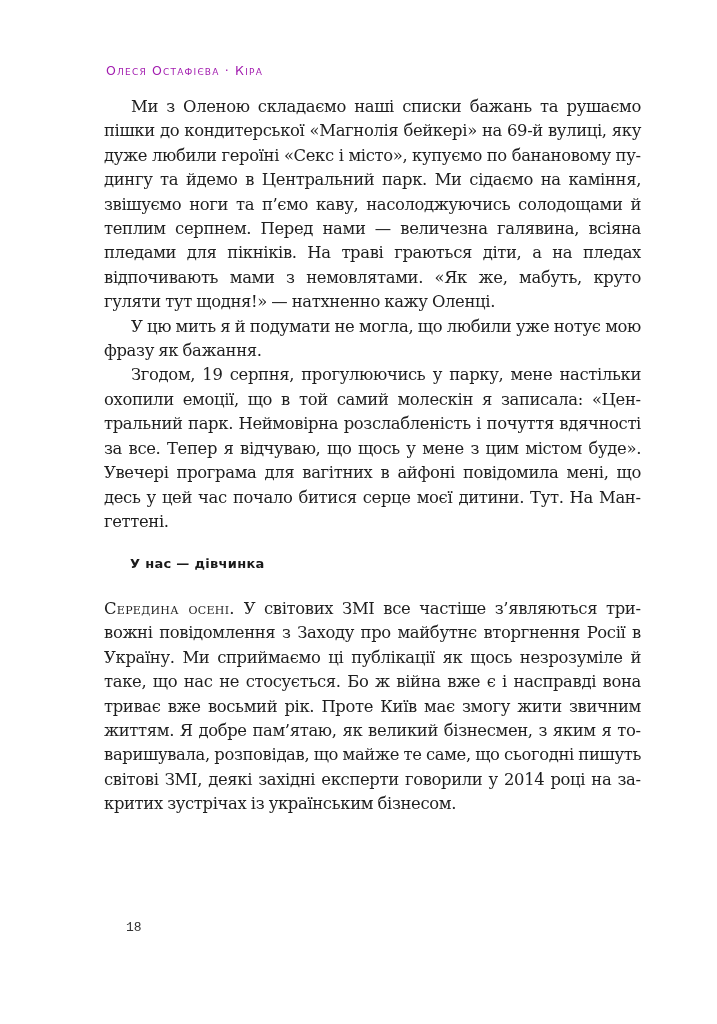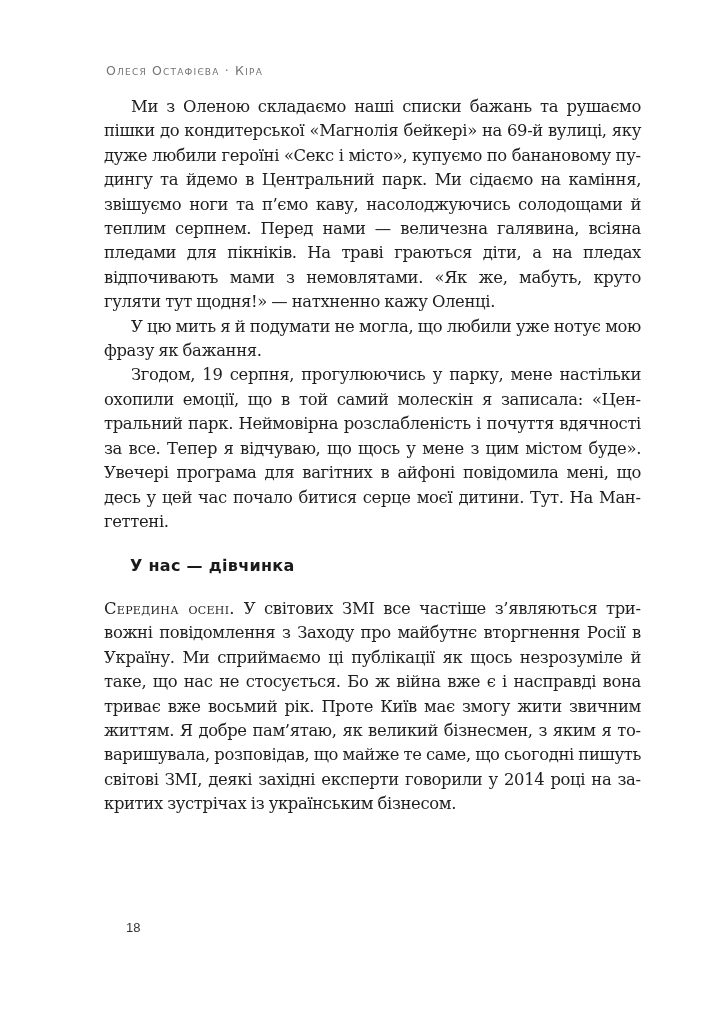--- a/index.html
+++ b/index.html
@@ -4,40 +4,40 @@
 <style>
   html, body { margin:0; padding:0; }
   body {
     width:717px; height:1024px; background:#ffffff; position:relative; overflow:hidden;
     color:#1e1e1e;
   }
   .page { position:absolute; left:104px; top:0; width:537px; }
   .running-head {
     position:absolute; top:63px; left:2px;
     font-family:"DejaVu Sans", sans-serif; font-size:12.5px; letter-spacing:1.2px;
-    color:#737373; font-variant:small-caps; white-space:nowrap;
+    color:#a21caf; font-variant:small-caps; white-space:nowrap;
   }
   .body-text {
     position:absolute; left:0; width:537px;
     font-family:"DejaVu Serif", serif; font-size:16.4px; line-height:24.4px;
     text-align:justify; hyphens:manual; color:#1e1e1e; letter-spacing:-0.35px; word-spacing:-0.5px;
   }
   .body-text p { margin:0; text-indent:27px; }
   .body-text p.noindent { text-indent:0; }
   .block1 { top:95px; }
   .section-title {
     position:absolute; top:556px; left:26px;
-    font-family:"DejaVu Sans", sans-serif; font-weight:bold; font-size:16px; color:#1a1a1a;
+    font-family:"DejaVu Sans", sans-serif; font-weight:bold; font-size:13px; color:#1a1a1a;
     letter-spacing:0.3px; white-space:nowrap;
   }
   .block2 { top:597px; }
   .lead { font-variant:small-caps; letter-spacing:0.3px; }
   .folio {
     position:absolute; top:920px; left:126px;
-    font-family:Liberation Sans, sans-serif; font-size:13px; color:#333;
+    font-family:Liberation Mono, monospace; font-size:13px; color:#333;
   }
 </style>
 </head>
 <body>
 
 <div class="page">
   <div class="running-head">Олеся Остафієва · Кіра</div>
 
   <div class="body-text block1">
     <p>Ми з Оленою складаємо наші списки бажань та рушаємо пішки до кондитерської «Магнолія бейкері» на 69-й вулиці, яку дуже любили героїні «Секс і місто», купуємо по банановому пу­дингу та йдемо в Центральний парк. Ми сідаємо на каміння, звішуємо ноги та п’ємо каву, насолоджуючись солодощами й те­плим серпнем. Перед нами — величезна галявина, всіяна пле­дами для пікніків. На траві граються діти, а на пледах відпочи­вають мами з немовлятами. «Як же, мабуть, круто гуляти тут щодня!» — натхненно кажу Оленці.</p>

